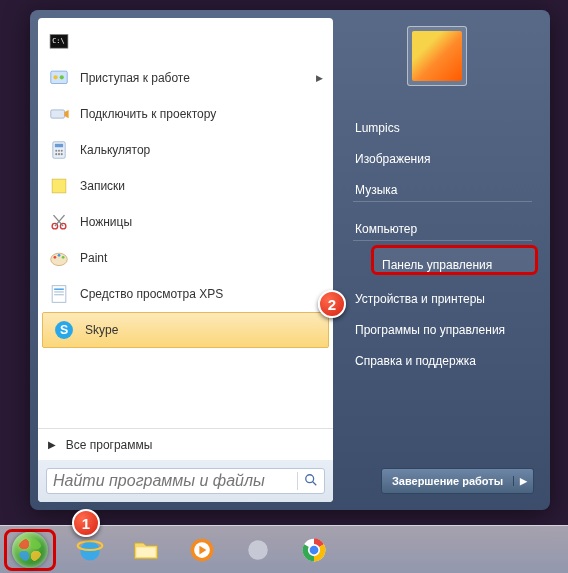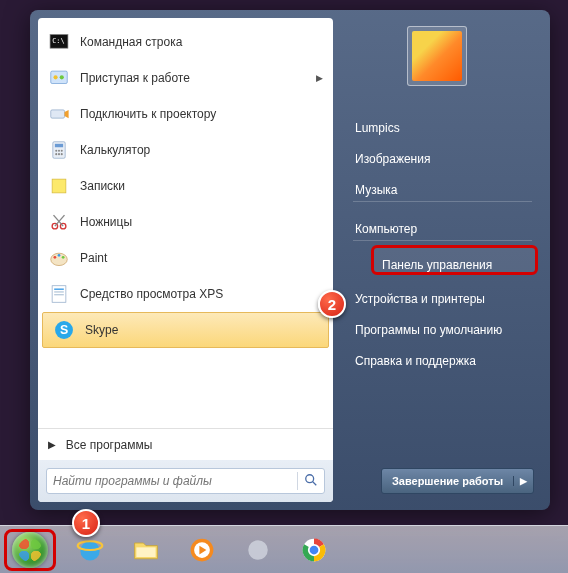--- a/index.html
+++ b/index.html
@@ -71,21 +71,21 @@
     flex: 1;
     height: 26px;
     background: #fff;
     border: 1px solid #b8c7db;
     border-radius: 3px;
     display: flex; align-items: center;
     padding: 0 6px;
   }
   .search-box input {
     border: none; outline: none; flex: 1;
-    font-size: 12px; font-style: italic; color: #888;
+    font-size: 16px; font-style: italic; color: #888;
     background: transparent;
   }
   .search-sep { width: 1px; height: 18px; background: #d0d7e2; margin: 0 6px; }
   .right-pane {
     flex: 1;
     padding: 8px 4px 8px 14px;
     display: flex; flex-direction: column;
     color: #fff;
   }
   .user-pic {
@@ -193,21 +193,20 @@
 <div class="start-menu">
   <div class="left-pane">
     <div class="apps" id="apps">
         <div class="app-item">
           <span class="app-icon">
             <svg width="22" height="22" viewBox="0 0 32 32">
               <rect x="3" y="5" width="26" height="20" fill="#111" stroke="#888"></rect>
               <text x="6" y="18" fill="#fff" font-size="10" font-family="monospace">C:\</text>
             </svg>
           </span>
-          <span>Командная строка</span>
         </div>
         <div class="app-item">
           <span class="app-icon">
             <svg width="22" height="22" viewBox="0 0 32 32">
               <rect x="4" y="6" width="24" height="18" rx="2" fill="#cfe3fa" stroke="#6b9bd4"></rect>
               <circle cx="11" cy="15" r="3" fill="#f0c030"></circle>
               <circle cx="20" cy="15" r="3" fill="#6fc940"></circle>
             </svg>
           </span>
           <span>Приступая к работе</span>
@@ -324,21 +323,21 @@
           <span>Компьютер</span>
         </div>
         <div class="r-sep"></div>
         <div class="r-item hl">
           <span>Панель управления</span>
         </div>
         <div class="r-item">
           <span>Устройства и принтеры</span>
         </div>
         <div class="r-item">
-          <span>Программы по умолчанию</span>
+          <span>Программы по управления</span>
         </div>
         <div class="r-item">
           <span>Справка и поддержка</span>
         </div>
       </div>
     <div class="shutdown-row">
       <div class="shutdown">
         <span class="lbl">Завершение работы</span>
         <span class="dd">▶</span>
       </div>

